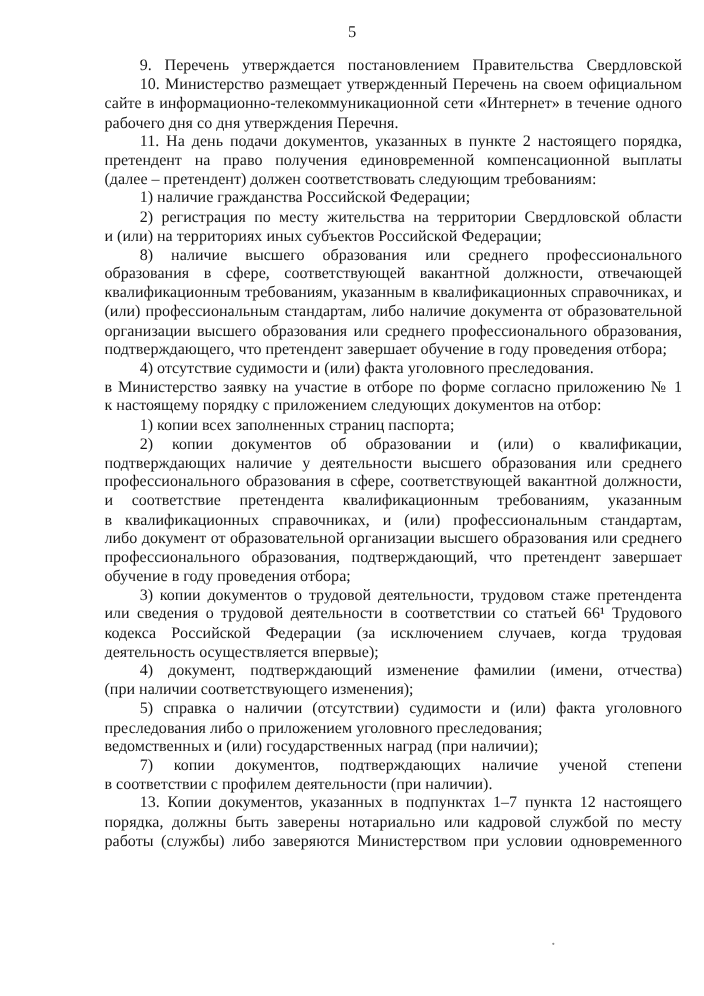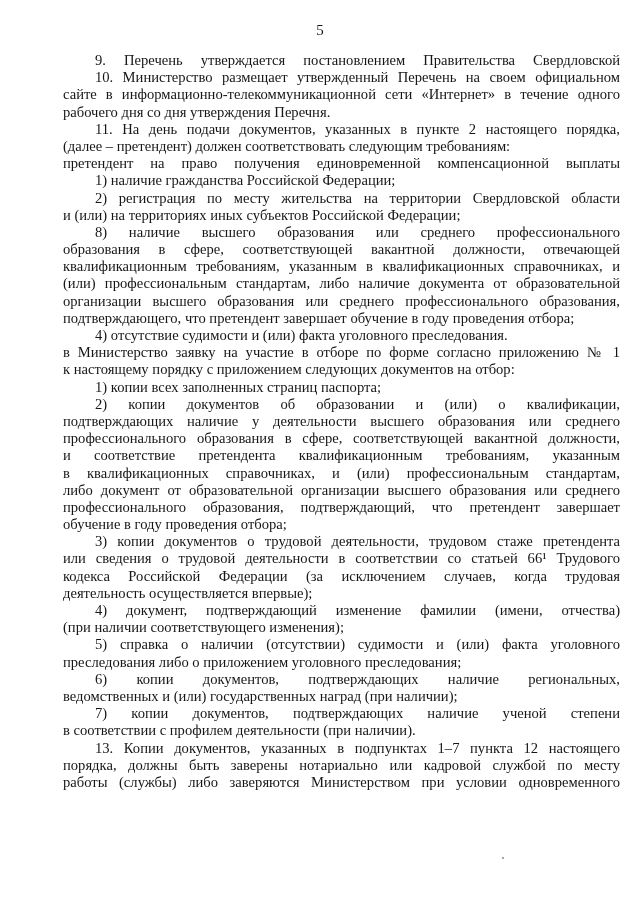--- a/index.html
+++ b/index.html
@@ -41,20 +41,21 @@
     padding: 0;
   }
   .line {
     font-size: 14.6px;
     line-height: 17.2px;
     height: 17.2px;
     overflow: hidden;
     text-align: justify;
     text-align-last: justify;
     color: #161616;
+    margin-left: 32px;
   }
   .line.first {
     text-indent: 32px;
   }
   .line.last {
     text-align-last: left;
   }
   .speck {
     position: absolute;
     left: 502px;
@@ -74,22 +75,22 @@
       <div class="para">
         <div class="line first">9. Перечень утверждается постановлением Правительства Свердловской</div>
       </div>
       <div class="para">
         <div class="line first">10. Министерство размещает утвержденный Перечень на своем официальном</div>
         <div class="line">сайте в информационно-телекоммуникационной сети «Интернет» в течение одного</div>
         <div class="line last">рабочего дня со дня утверждения Перечня.</div>
       </div>
       <div class="para">
         <div class="line first">11. На день подачи документов, указанных в пункте 2 настоящего порядка,</div>
+        <div class="line">претендент на право получения единовременной компенсационной выплаты</div>
         <div class="line last">(далее – претендент) должен соответствовать следующим требованиям:</div>
-        <div class="line">претендент на право получения единовременной компенсационной выплаты</div>
       </div>
       <div class="para">
         <div class="line first last">1) наличие гражданства Российской Федерации;</div>
       </div>
       <div class="para">
         <div class="line first">2) регистрация по месту жительства на территории Свердловской области</div>
         <div class="line last">и (или) на территориях иных субъектов Российской Федерации;</div>
       </div>
       <div class="para">
         <div class="line first">8) наличие высшего образования или среднего профессионального</div>
@@ -127,21 +128,20 @@
       </div>
       <div class="para">
         <div class="line first">4) документ, подтверждающий изменение фамилии (имени, отчества)</div>
         <div class="line last">(при наличии соответствующего изменения);</div>
       </div>
       <div class="para">
         <div class="line first">5) справка о наличии (отсутствии) судимости и (или) факта уголовного</div>
         <div class="line last">преследования либо о приложением уголовного преследования;</div>
       </div>
       <div class="para">
-        <div class="line first">6) копии документов, подтверждающих наличие региональных,</div>
         <div class="line last">ведомственных и (или) государственных наград (при наличии);</div>
       </div>
       <div class="para">
         <div class="line first">7) копии документов, подтверждающих наличие ученой степени</div>
         <div class="line last">в соответствии с профилем деятельности (при наличии).</div>
       </div>
       <div class="para">
         <div class="line first">13. Копии документов, указанных в подпунктах 1–7 пункта 12 настоящего</div>
         <div class="line">порядка, должны быть заверены нотариально или кадровой службой по месту</div>
         <div class="line">работы (службы) либо заверяются Министерством при условии одновременного</div>

